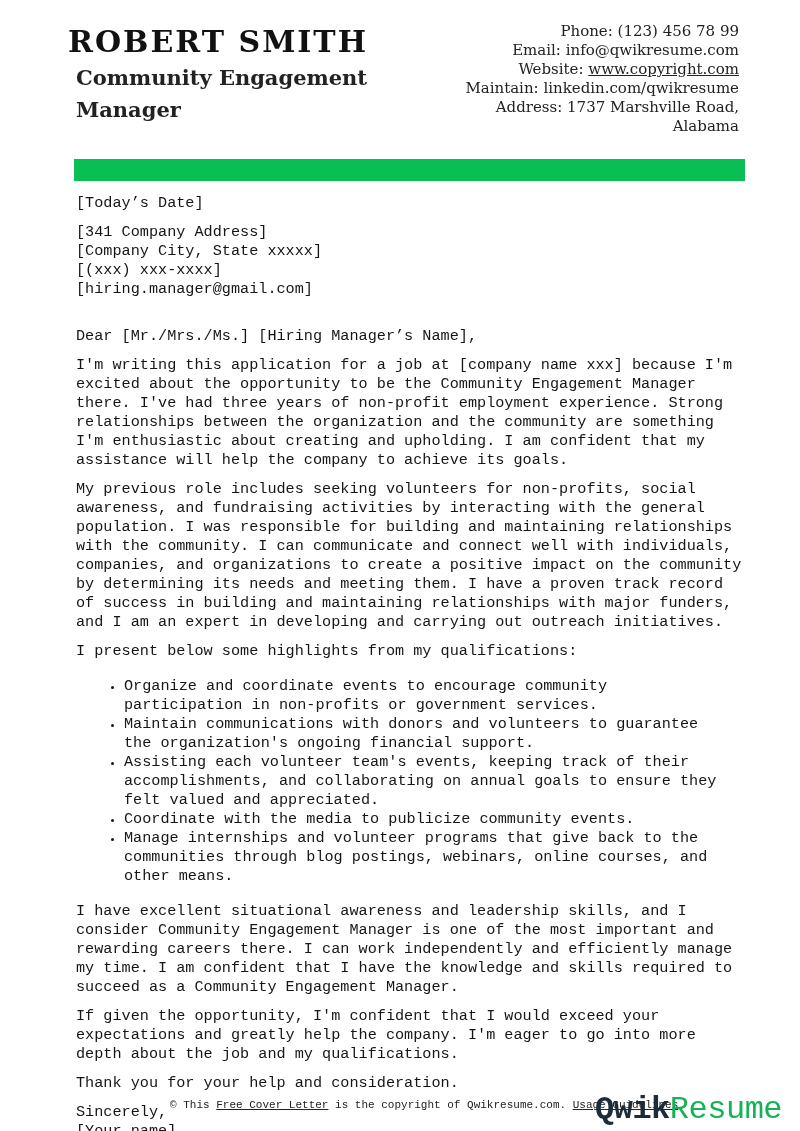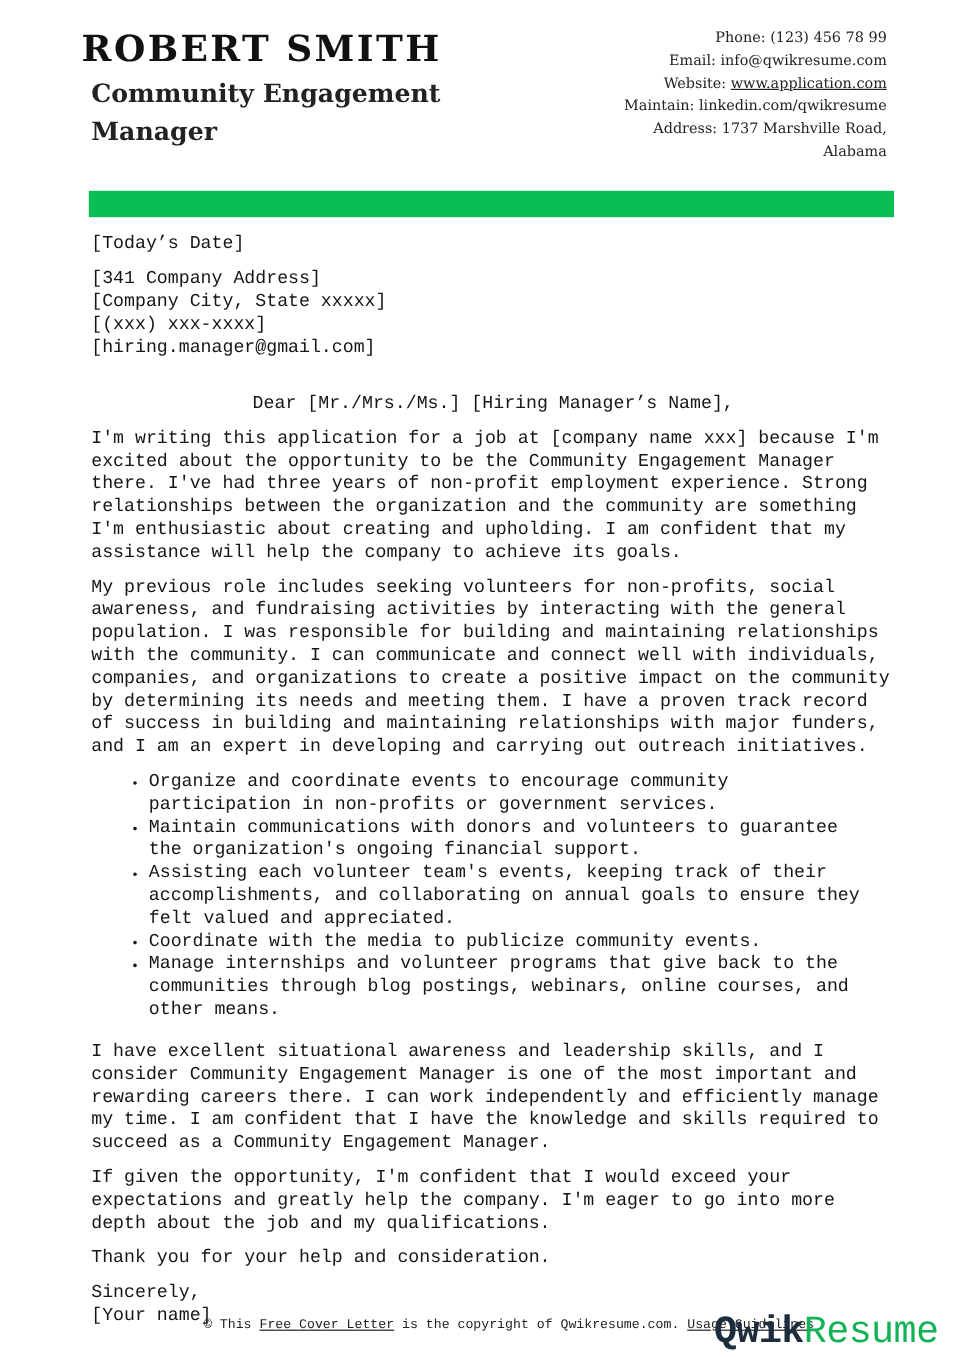--- a/index.html
+++ b/index.html
@@ -3,30 +3,30 @@
 <meta charset="utf-8">
 <style>
   html, body { margin: 0; padding: 0; background: #ffffff; }
   body { width: 800px; height: 1131px; position: relative; overflow: hidden; color: #111; }
   .serif { font-family: "DejaVu Serif", "Liberation Serif", serif; }
   .sans { font-family: Liberation Mono, monospace; }
 
   .name { position: absolute; left: 68px; top: 24px; font-size: 30px; font-weight: bold; letter-spacing: 2px; line-height: 36px; color: #111; }
   .title { position: absolute; left: 76px; top: 62px; width: 400px; font-size: 21px; font-weight: bold; line-height: 32px; color: #222; }
 
-  .contact { position: absolute; right: 61px; top: 22px; text-align: right; font-size: 12px; line-height: 19px; color: #222; }
+  .contact { position: absolute; right: 61px; top: 22px; text-align: right; font-size: 15px; line-height: 19px; color: #222; }
   .contact a { color: #222; text-decoration: underline; }
 
   .green-bar { position: absolute; left: 74px; top: 159px; width: 671px; height: 22px; background: #09bf54; }
 
   .body { position: absolute; left: 76px; top: 194px; width: 670px; font-size: 15.2px; line-height: 19px; color: #161616; }
   .body p { margin: 0 0 10px 0; }
   .block { margin: 0 0 10px 0; }
   .block div { line-height: 19px; }
-  .salutation { margin-top: 28px !important; text-align: center; }
+  .salutation { margin-top: 28px !important; }
   ul { margin: 0 12px 10px 0; padding-left: 48px; }
   ul li { margin: 0; line-height: 19px; padding-left: 0; }
   ul li::marker { font-size: 12px; }
 
   .footer { position: absolute; left: 0; top: 1095px; width: 772px; height: 24px; }
   .footer .copy { position: absolute; left: 170px; top: 4px; font-size: 11px; color: #222; }
   .footer .copy a { color: #222; text-decoration: underline; }
   .logo { position: absolute; left: 595px; top: -4px; font-size: 32px; letter-spacing: -0.5px; }
   .logo .q { color: #1c2c3a; font-weight: 600; }
   .logo .r { color: #13b257; }
@@ -41,21 +41,21 @@
   <div>
     <span>Phone:</span>
     <span>(123) 456 78 99</span>
   </div>
   <div>
     <span>Email:</span>
     <span>info@qwikresume.com</span>
   </div>
   <div>
     <span>Website:</span>
-    <a>www.application.com</a>
+    <a>www.copyright.com</a>
   </div>
   <div>
     <span>Maintain:</span>
     <span>linkedin.com/qwikresume</span>
   </div>
   <div>
     <span>Address:</span>
     <span>1737 Marshville Road,</span>
   </div>
   <div>Alabama</div>
@@ -67,20 +67,21 @@
   <p>[Today’s Date]</p>
   <div class="block">
     <div>[341 Company Address]</div>
     <div>[Company City, State xxxxx]</div>
     <div>[(xxx) xxx-xxxx]</div>
     <div>[hiring.manager@gmail.com]</div>
   </div>
   <p class="salutation">Dear [Mr./Mrs./Ms.] [Hiring Manager’s Name],</p>
   <p>I'm writing this application for a job at [company name xxx] because I'm excited about the opportunity to be the Community Engagement Manager there. I've had three years of non-profit employment experience. Strong relationships between the organization and the community are something I'm enthusiastic about creating and upholding. I am confident that my assistance will help the company to achieve its goals.</p>
   <p>My previous role includes seeking volunteers for non-profits, social awareness, and fundraising activities by interacting with the general population. I was responsible for building and maintaining relationships with the community. I can communicate and connect well with individuals, companies, and organizations to create a positive impact on the community by determining its needs and meeting them. I have a proven track record of success in building and maintaining relationships with major funders, and I am an expert in developing and carrying out outreach initiatives.</p>
+  <p style="margin-bottom:16px;">I present below some highlights from my qualifications:</p>
   <ul>
     <li>Organize and coordinate events to encourage community participation in non-profits or government services.</li>
     <li>Maintain communications with donors and volunteers to guarantee the organization's ongoing financial support.</li>
     <li>Assisting each volunteer team's events, keeping track of their accomplishments, and collaborating on annual goals to ensure they felt valued and appreciated.</li>
     <li>Coordinate with the media to publicize community events.</li>
     <li>Manage internships and volunteer programs that give back to the communities through blog postings, webinars, online courses, and other means.</li>
   </ul>
   <p style="margin-top:16px;">I have excellent situational awareness and leadership skills, and I consider Community Engagement Manager is one of the most important and rewarding careers there. I can work independently and efficiently manage my time. I am confident that I have the knowledge and skills required to succeed as a Community Engagement Manager.</p>
   <p>If given the opportunity, I'm confident that I would exceed your expectations and greatly help the company. I'm eager to go into more depth about the job and my qualifications.</p>
   <p>Thank you for your help and consideration.</p>

